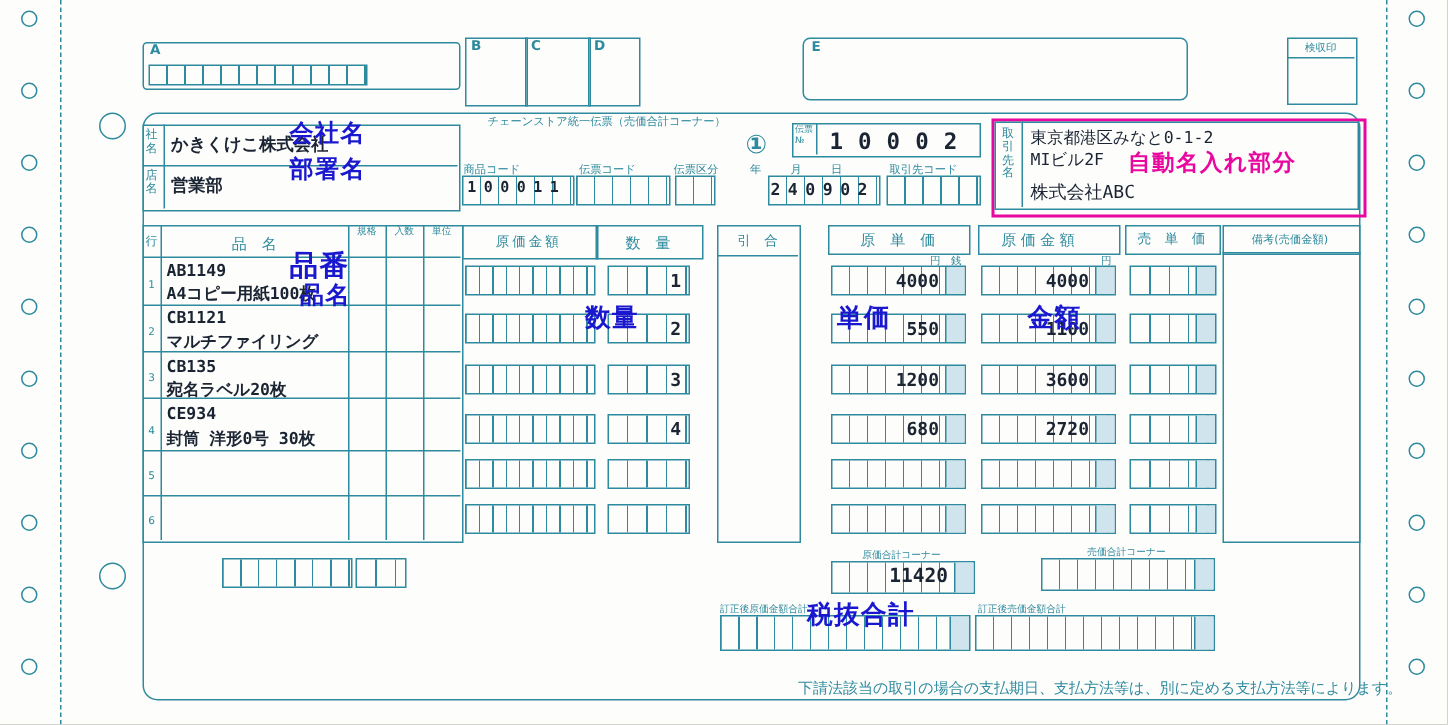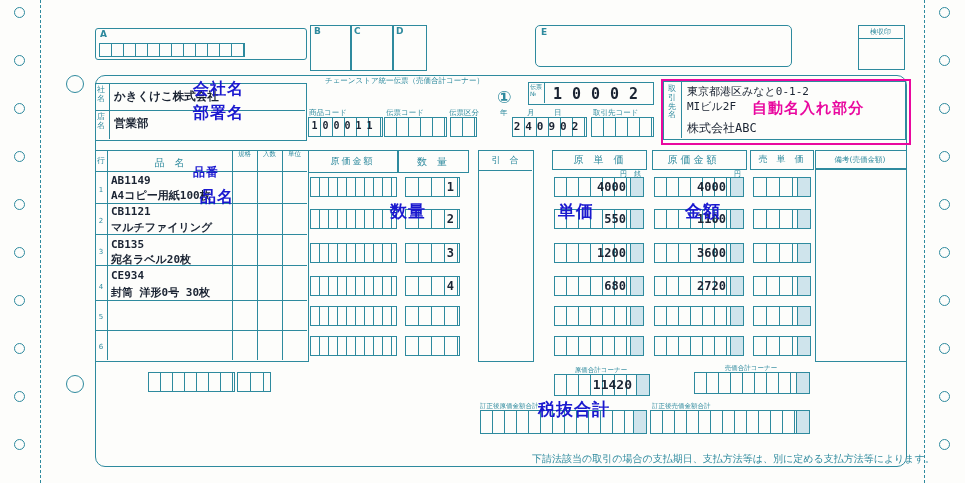--- a/index.html
+++ b/index.html
@@ -296,20 +296,20 @@
 
   <div class="t" style="left:652px;top:402px;font-size:6.5px">訂正後売価金額合計</div>
   <div class="comb" style="left:650px;top:410px;width:158px;height:22px">
       <div class="tintcell"></div>
     </div>
 
   <div class="t" style="left:532px;top:452px;font-size:10px">下請法該当の取引の場合の支払期日、支払方法等は、別に定める支払方法等によります。</div>
 
   <div class="ann" style="left:193px;top:79px;font-size:16px">会社名</div>
   <div class="ann" style="left:193px;top:103px;font-size:16px">部署名</div>
-  <div class="ann" style="left:193px;top:164px;font-size:12px">品番</div>
+  <div class="ann" style="left:193px;top:164px;font-size:19px">品番</div>
   <div class="ann" style="left:200px;top:187px;font-size:16px">品名</div>
   <div class="ann" style="left:390px;top:200px;font-size:17px">数量</div>
   <div class="ann" style="left:558px;top:200px;font-size:17px">単価</div>
   <div class="ann" style="left:685px;top:200px;font-size:17px">金額</div>
   <div class="ann" style="left:538px;top:398px;font-size:17px">税抜合計</div>
 
 </div>
 
 </body></html>

